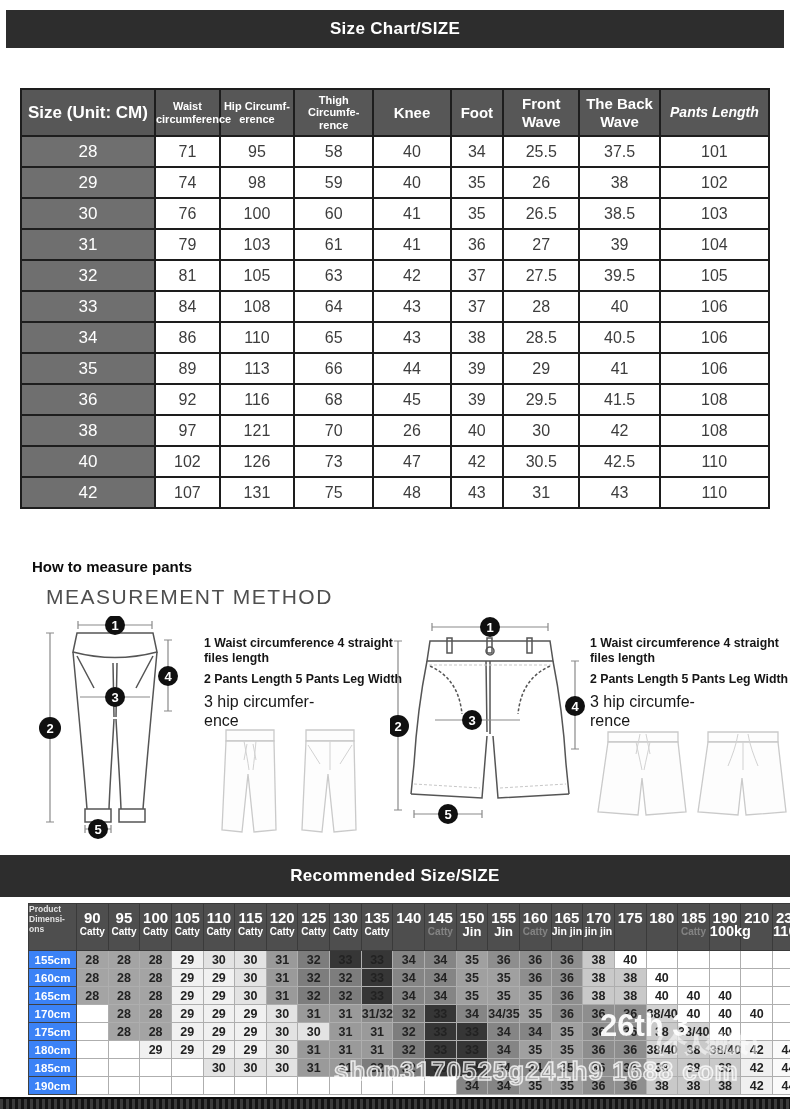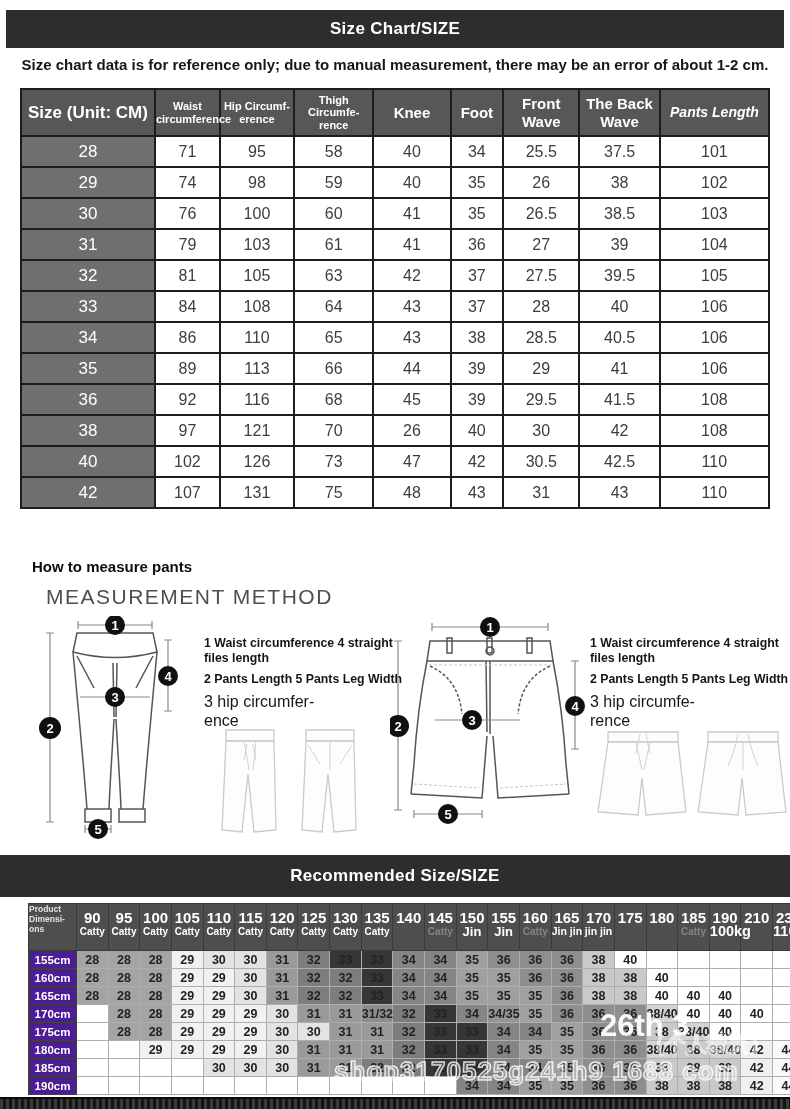--- a/index.html
+++ b/index.html
@@ -62,21 +62,21 @@
   }
   th.corner { color:#e3e3e3; font-size:8.5px; font-weight:bold; white-space:pre-line; line-height:10px; text-align:left; padding:4px 2px 0 3px; vertical-align:middle; }
   .num { font-size:15px; font-weight:bold; color:#fff; margin-top:5px; text-align:center; }
   .sub { font-size:10px; color:#fff; text-align:center; white-space:nowrap; line-height:11px; }
   .sub.catty { font-weight:bold; }
   .sub.faint { color:rgba(255,255,255,.30); font-weight:bold; }
   .sub.jin   { font-size:13px; font-weight:bold; }
   .sub.jinsmall { font-size:10.5px; font-weight:bold; }
   .sub.kg    { font-size:14.5px; font-weight:bold; position:relative; z-index:2; }
   table.rec-table tbody th {
-    background:#4c1d95; color:#fff; border:1px solid #404040;
+    background:#3b82f6; color:#fff; border:1px solid #404040;
     font-size:11.5px; font-weight:bold; height:18px; text-align:center;
   }
   table.rec-table tbody td {
     border:1px solid #aeaeae; height:18px; text-align:center;
     font-size:12.5px; font-weight:bold; color:#222; padding:0;
   }
   
   .v28{background:#a4a4a4;color:#1c1c1c}
   .v29{background:#f1f1f1;color:#111}
   .v30{background:#e3e3e3;color:#111}
@@ -119,21 +119,20 @@
 </style>
 </head>
 <body>
 
 <div class="page">
 
   <div class="black-bar title-bar">
     <span>Size Chart/SIZE</span>
   </div>
 
-  <div class="disclaimer">Size chart data is for reference only; due to manual measurement, there may be an error of about 1-2 cm.</div>
 
   <div class="size-table-wrap">
     <table class="size-table">
       <thead>
           <tr id="size-thead-row">
             <th class="h0" style="width: 130px;">Size (Unit: CM)</th>
             <th class="h1" style="width: 63px;">Waist
 circumference</th>
             <th class="h2" style="width: 72px;">Hip Circumf-
 erence</th>

